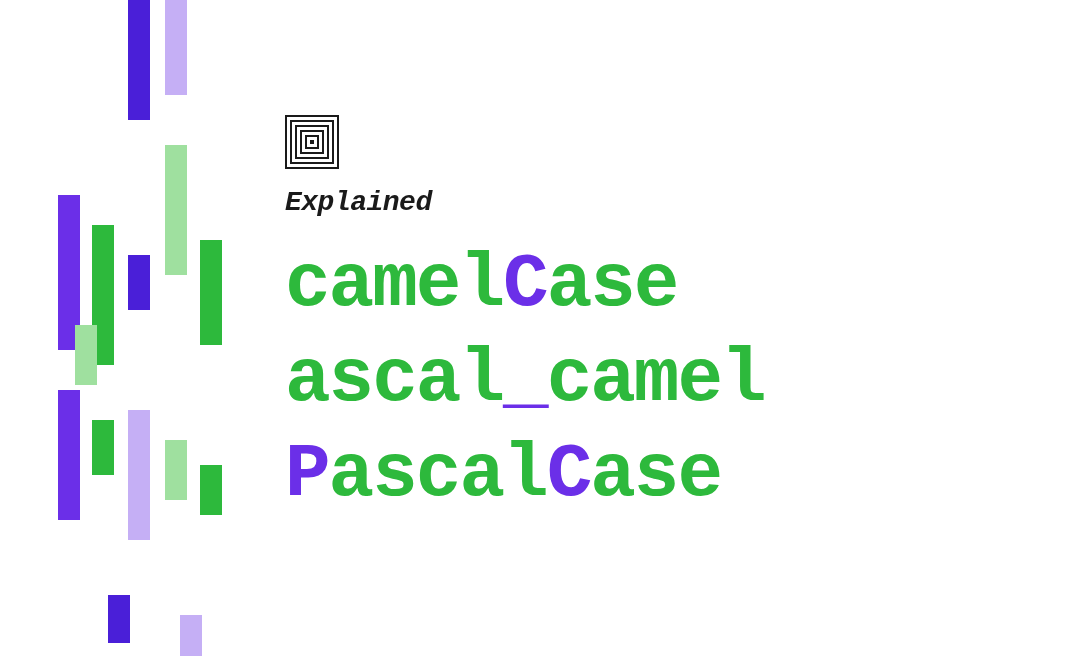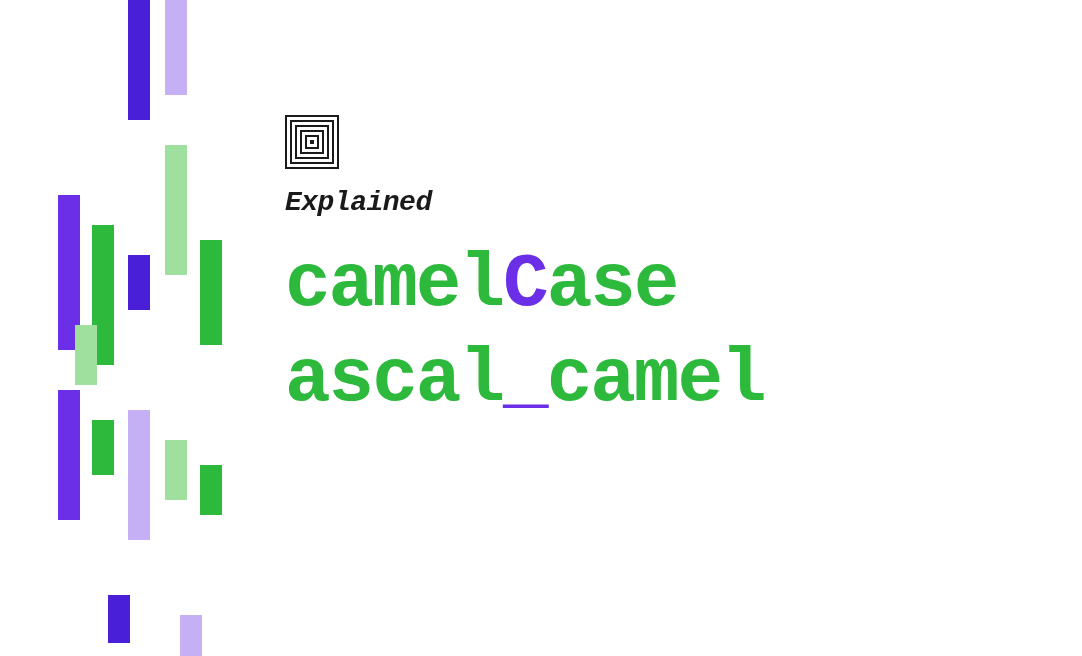--- a/index.html
+++ b/index.html
@@ -95,13 +95,16 @@
   <div class="subtitle">Explained</div>
 
   <div class="case-line">
     <span class="green">camel</span><span class="purple">C</span><span class="green">ase</span>
   </div>
 
   <div class="case-line">
     <span class="green">ascal</span><span class="purple">_</span><span class="green">camel</span>
   </div>
 
+  <div class="case-line">
+    <span class="purple">P</span><span class="green">ascal</span><span class="purple">C</span><span class="green">ase</span>
+  </div>
 </div>
 
 </body></html>

